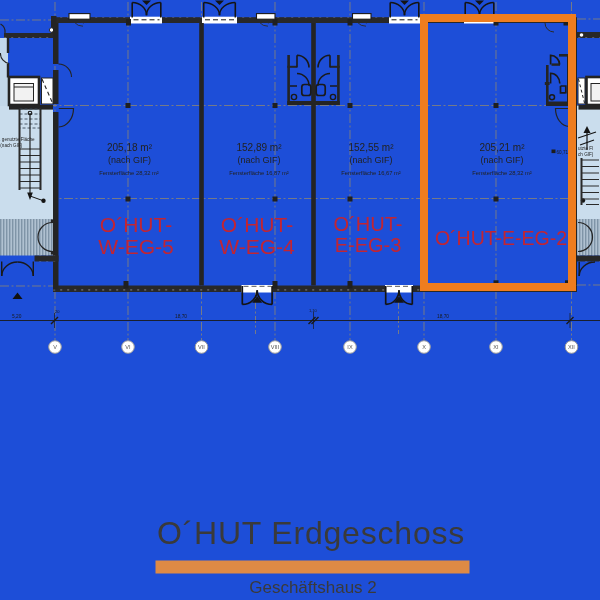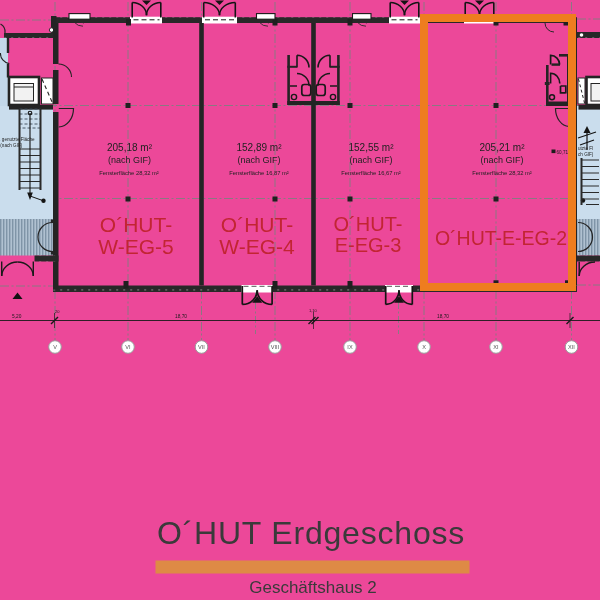--- a/index.html
+++ b/index.html
@@ -1,16 +1,16 @@
 <!DOCTYPE html>
 <html><head>
 <meta charset="utf-8">
 <style>
   html,body{margin:0;padding:0;background:#ffffff;}
-  .page{position:relative;width:600px;height:600px;background:#ec4899;overflow:hidden;
+  .page{position:relative;width:600px;height:600px;background:#1d4ed8;overflow:hidden;
         font-family:"Liberation Sans", sans-serif;}
   svg text{font-family:"Liberation Sans", sans-serif;}
 </style>
 </head>
 <body>
 <div class="page">
 <svg width="600" height="600" viewBox="0 0 600 600" shape-rendering="auto">
 <defs>
   <pattern id="hatchv" width="3" height="6" patternUnits="userSpaceOnUse">
     <rect width="3" height="6" fill="#b0c1d1"></rect>

